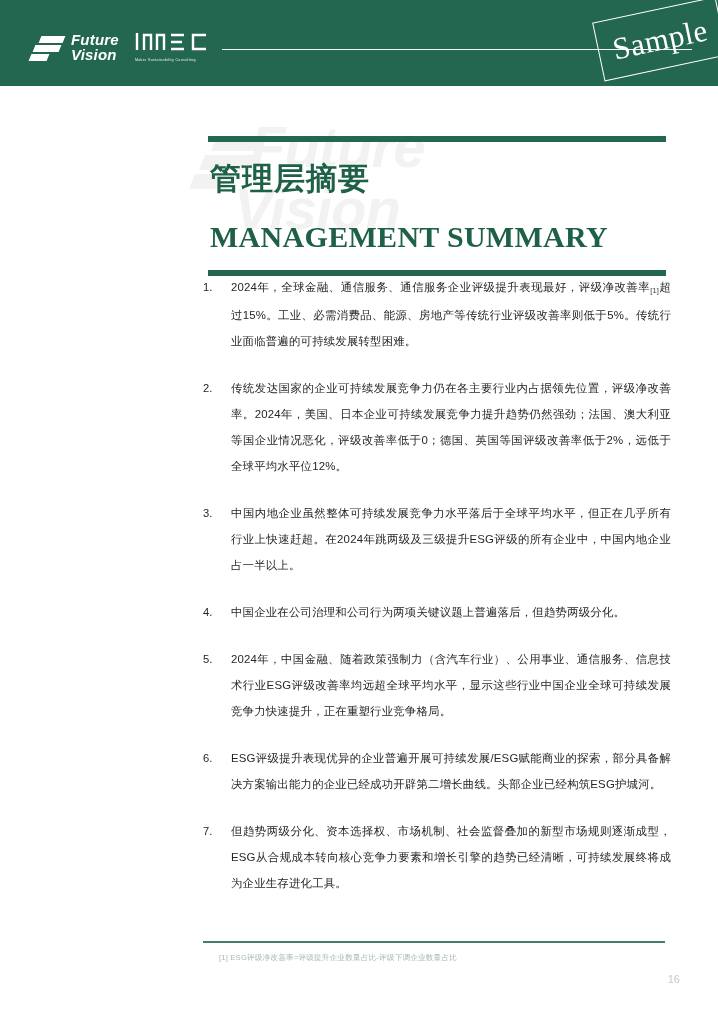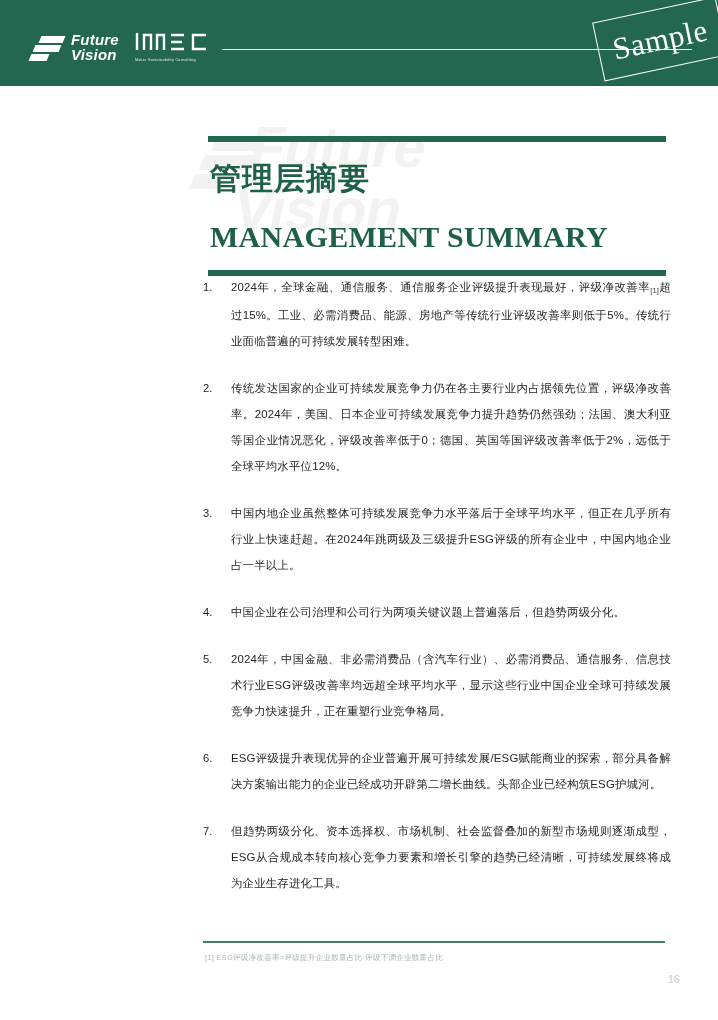--- a/index.html
+++ b/index.html
@@ -234,21 +234,21 @@
     position: absolute;
     left: 203px;
     top: 941px;
     width: 462px;
     height: 1.5px;
     background: #236750;
     opacity: .85;
   }
   .footnote {
     position: absolute;
-    left: 205px;
+    left: 219px;
     top: 952px;
     width: 470px;
     color: #a8b8b0;
     font-size: 7.6px;
     line-height: 12px;
     letter-spacing: .2px;
     white-space: nowrap;
   }
   .page-number {
     position: absolute;
@@ -339,21 +339,21 @@
     <div class="list-text">中国内地企业虽然整体可持续发展竞争力水平落后于全球平均水平，但正在几乎所有行业上快速赶超。在2024年跳两级及三级提升ESG评级的所有企业中，中国内地企业占一半以上。</div>
   </div>
 
   <div class="list-item">
     <div class="list-num">4.</div>
     <div class="list-text">中国企业在公司治理和公司行为两项关键议题上普遍落后，但趋势两级分化。</div>
   </div>
 
   <div class="list-item">
     <div class="list-num">5.</div>
-    <div class="list-text">2024年，中国金融、非必需消费品（含汽车行业）、必需消费品、通信服务、信息技术行业ESG评级改善率均远超全球平均水平，显示这些行业中国企业全球可持续发展竞争力快速提升，正在重塑行业竞争格局。</div>
+    <div class="list-text">2024年，中国金融、随着政策强制力（含汽车行业）、公用事业、通信服务、信息技术行业ESG评级改善率均远超全球平均水平，显示这些行业中国企业全球可持续发展竞争力快速提升，正在重塑行业竞争格局。</div>
   </div>
 
   <div class="list-item">
     <div class="list-num">6.</div>
     <div class="list-text">ESG评级提升表现优异的企业普遍开展可持续发展/ESG赋能商业的探索，部分具备解决方案输出能力的企业已经成功开辟第二增长曲线。头部企业已经构筑ESG护城河。</div>
   </div>
 
   <div class="list-item">
     <div class="list-num">7.</div>
     <div class="list-text">但趋势两级分化、资本选择权、市场机制、社会监督叠加的新型市场规则逐渐成型，ESG从合规成本转向核心竞争力要素和增长引擎的趋势已经清晰，可持续发展终将成为企业生存进化工具。</div>

